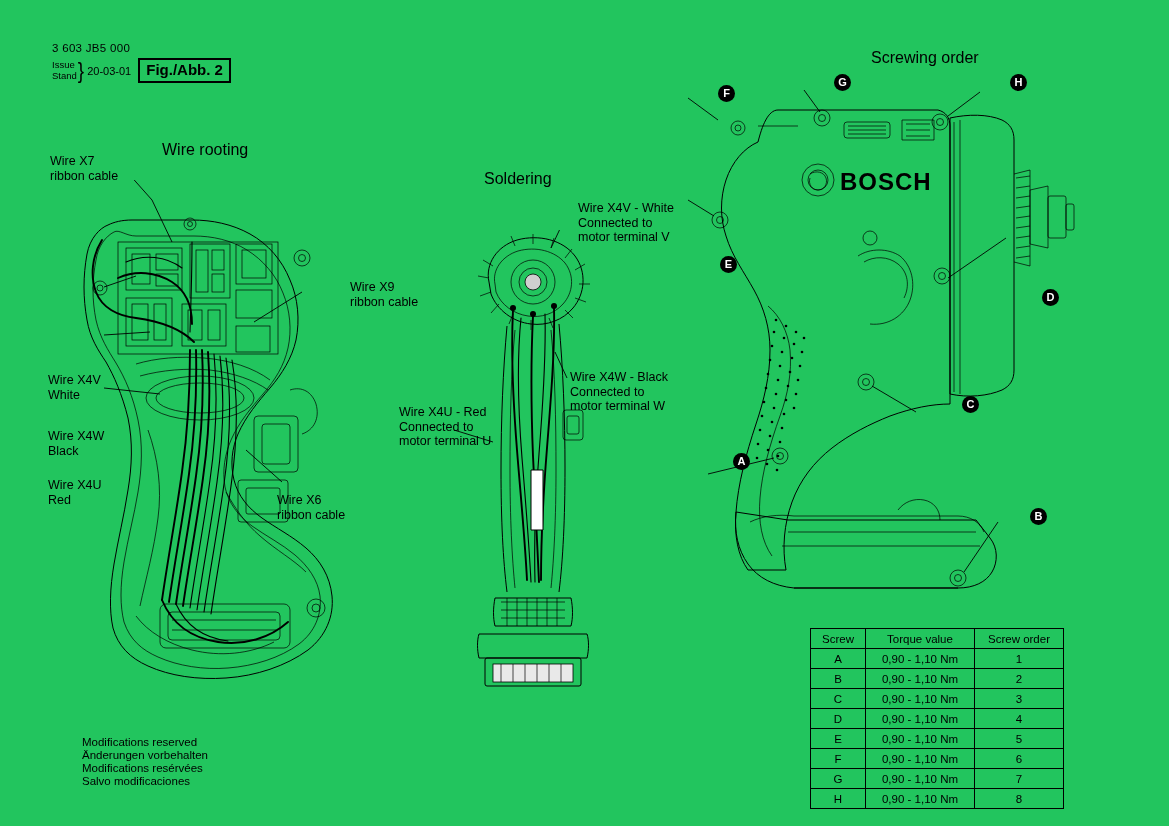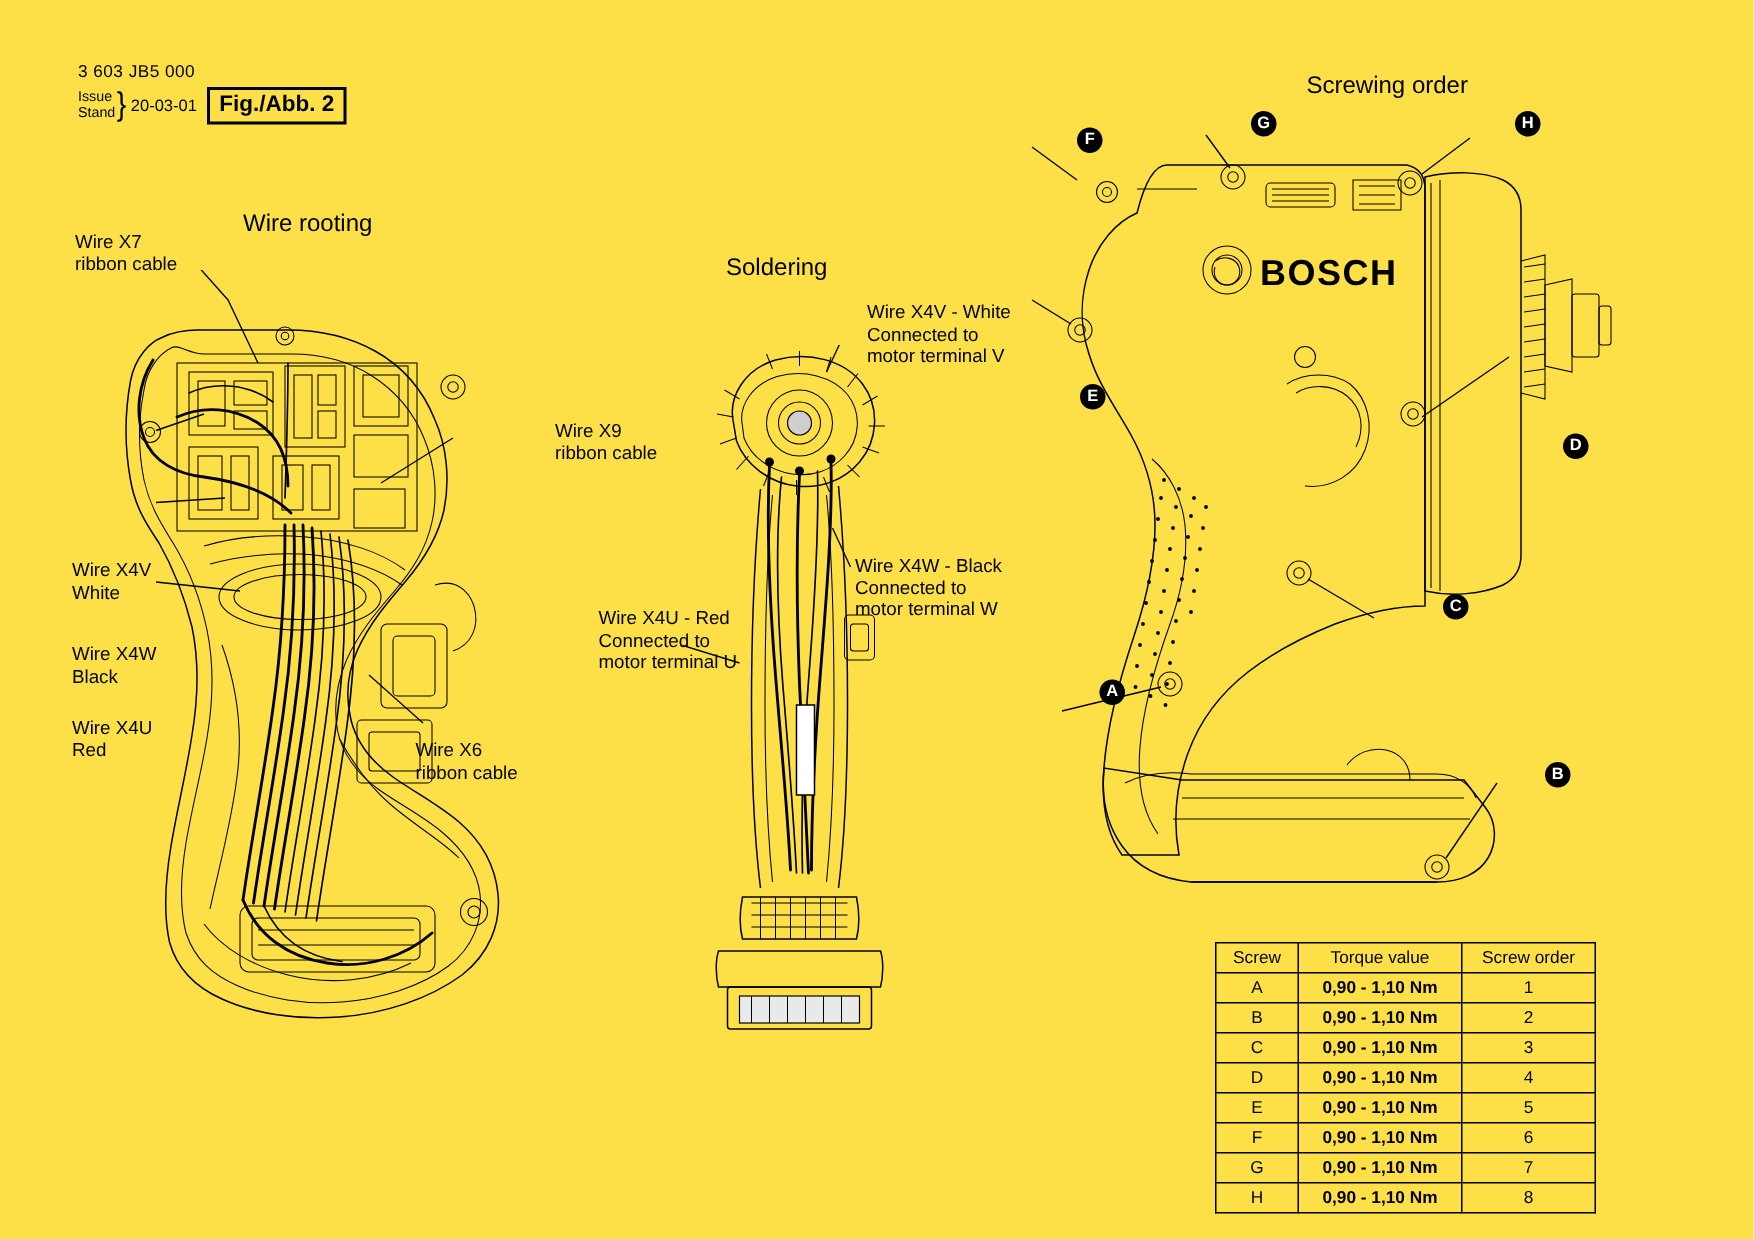--- a/index.html
+++ b/index.html
@@ -9,21 +9,21 @@
   }
   body {
     font-family: "Liberation Sans", sans-serif;
     color: #000000;
   }
   #page {
     position: relative;
     width: 1169px;
     height: 826px;
     overflow: hidden;
-    background: #fde047;
+    background: #22c55e;
   }
   .abs { position: absolute; }
 
   
   #header-block { left: 52px; top: 42px; }
   #header-block .code { font-size: 11.5px; letter-spacing: 0.3px; }
   #header-block .issue-row { display: flex; align-items: center; margin-top: 4px; }
   #header-block .issue-labels {
     font-size: 9.5px;
     line-height: 10.5px;
@@ -70,21 +70,21 @@
   }
   #torque-table th, #torque-table td {
     border: 1px solid #000;
     padding: 2px 6px;
     text-align: center;
     font-weight: normal;
     height: 15px;
   }
   #torque-table th { font-size: 11.5px; }
   #torque-table td.screw-col { width: 42px; }
-  #torque-table td.torque-col { width: 96px; font-weight: bold; }
+  #torque-table td.torque-col { width: 96px; }
   #torque-table td.order-col { width: 76px; }
 
   
   #footer-note { font-size: 11.5px; line-height: 13px; }
 
   
   svg { display: block; }
   .ln { fill: none; stroke: #000; stroke-width: 1; }
   .ln-thin { fill: none; stroke: #000; stroke-width: 0.7; }
   .wire { fill: none; stroke: #000; stroke-width: 1.9; stroke-linecap: round; }
@@ -200,21 +200,21 @@
       <path class="leader" d="M64,107 L96,96"></path>
       <path class="leader" d="M64,155 L110,152"></path>
       <path class="leader" d="M64,208 L120,214"></path>
       <path class="leader" d="M262,112 L214,142"></path>
       <path class="leader" d="M242,302 L206,270"></path>
     </svg>
   </div>
 
   <div class="abs callout" style="left:50px; top:154px;">Wire X7
 ribbon cable</div>
-  <div class="abs callout" style="left:350px; top:280px;margin-left:20px;">Wire X9
+  <div class="abs callout" style="left:350px; top:280px;">Wire X9
 ribbon cable</div>
   <div class="abs callout" style="left:48px; top:373px;">Wire X4V
 White</div>
   <div class="abs callout" style="left:48px; top:429px;">Wire X4W
 Black</div>
   <div class="abs callout" style="left:48px; top:478px;">Wire X4U
 Red</div>
   <div class="abs callout" style="left:277px; top:493px;">Wire X6
 ribbon cable</div>
 
@@ -458,14 +458,20 @@
         </tr>
         <tr>
           <td class="screw-col">H</td>
           <td class="torque-col">0,90 - 1,10 Nm</td>
           <td class="order-col">8</td>
         </tr>
       </tbody>
     </table>
   </div>
 
+  <div class="abs" id="footer-note" style="left:82px; top:736px;">
+    <div>Modifications reserved</div>
+    <div>Änderungen vorbehalten</div>
+    <div>Modifications resérvées</div>
+    <div>Salvo modificaciones</div>
+  </div>
 
 </div>
 
 </body></html>

